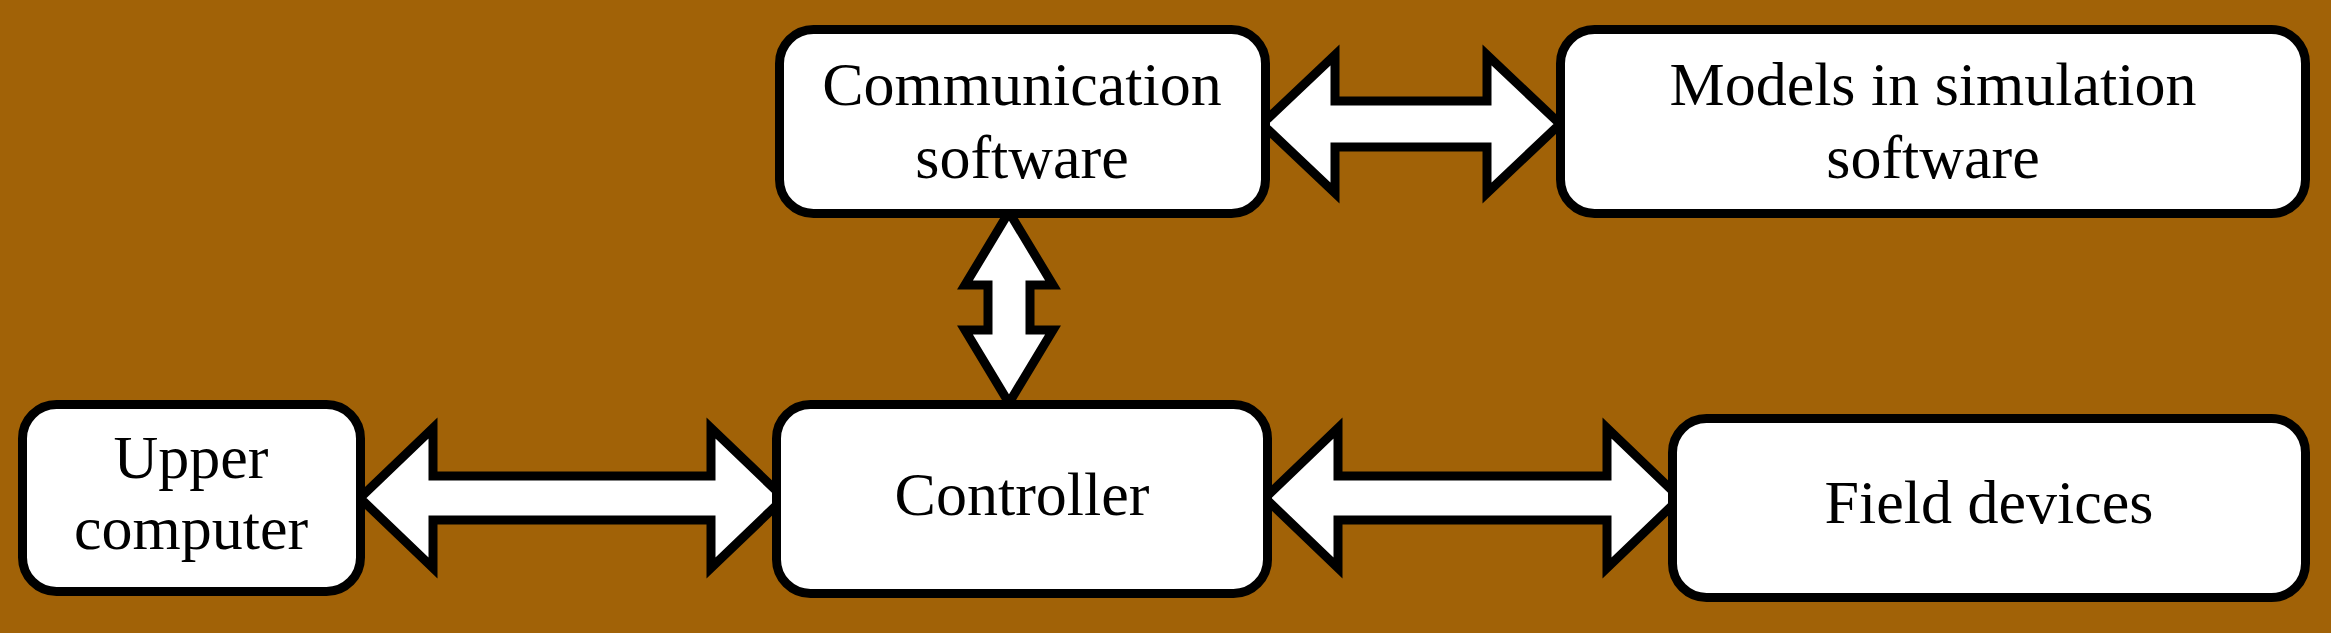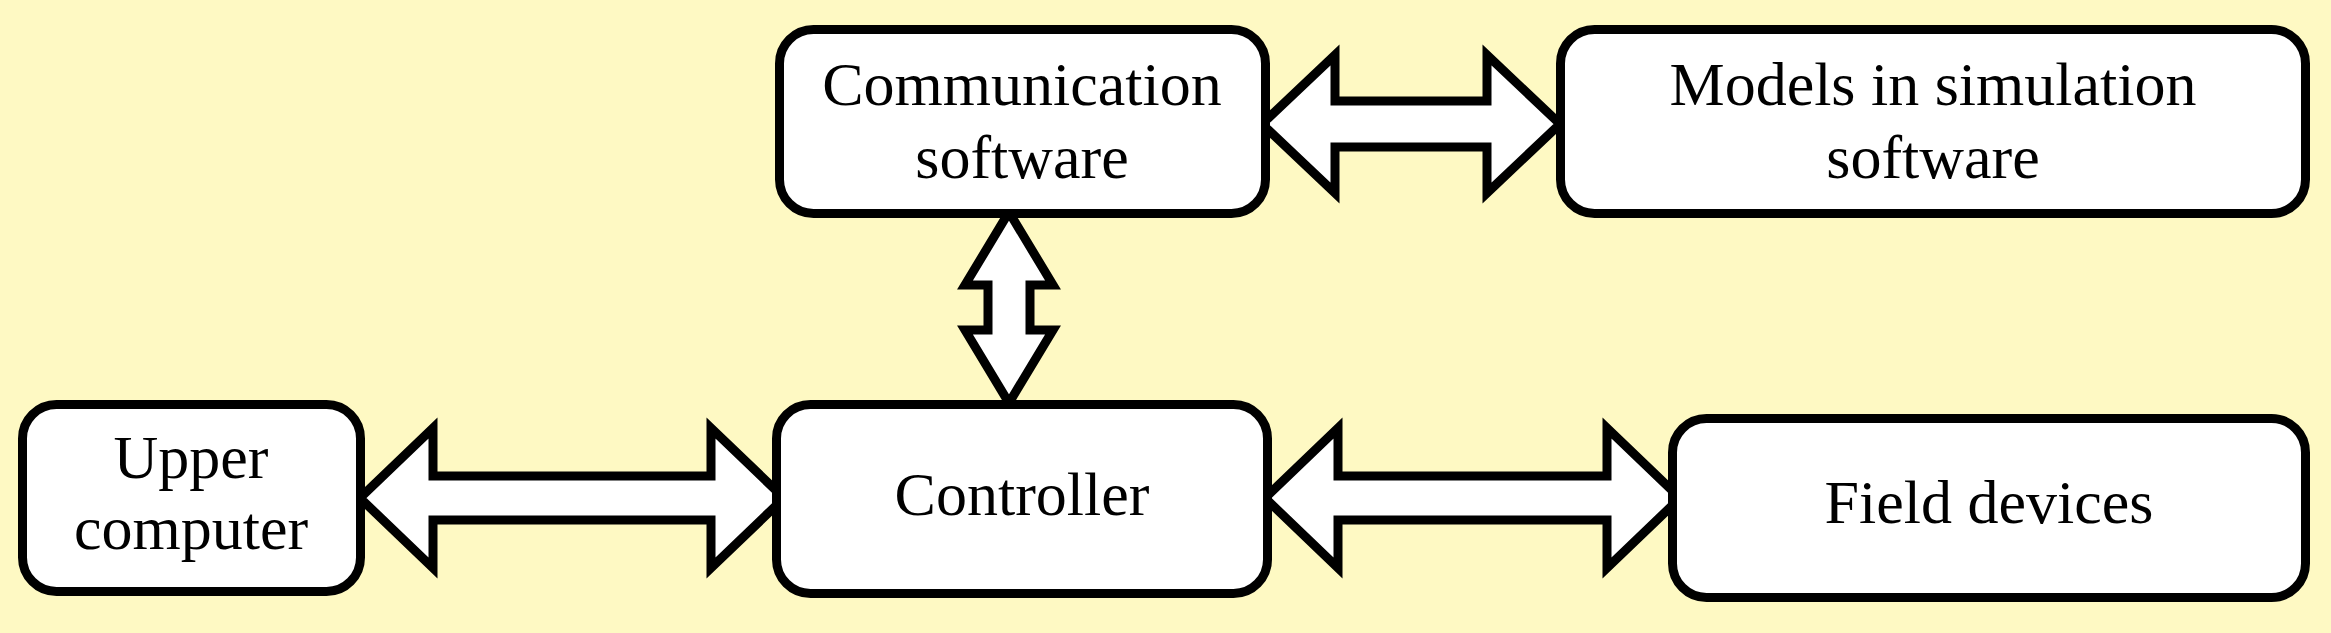--- a/index.html
+++ b/index.html
@@ -4,21 +4,21 @@
 <style>
   html, body {
     margin: 0;
     padding: 0;
     background: #ffffff;
   }
   #diagram-root {
     position: relative;
     width: 2331px;
     height: 633px;
-    background: #fef9c3;
+    background: #a16207;
     overflow: hidden;
     font-family: "Liberation Serif", "DejaVu Serif", serif;
   }
   svg#diagram-svg {
     display: block;
     width: 2331px;
     height: 633px;
   }
   .node-box {
     fill: #ffffff;

